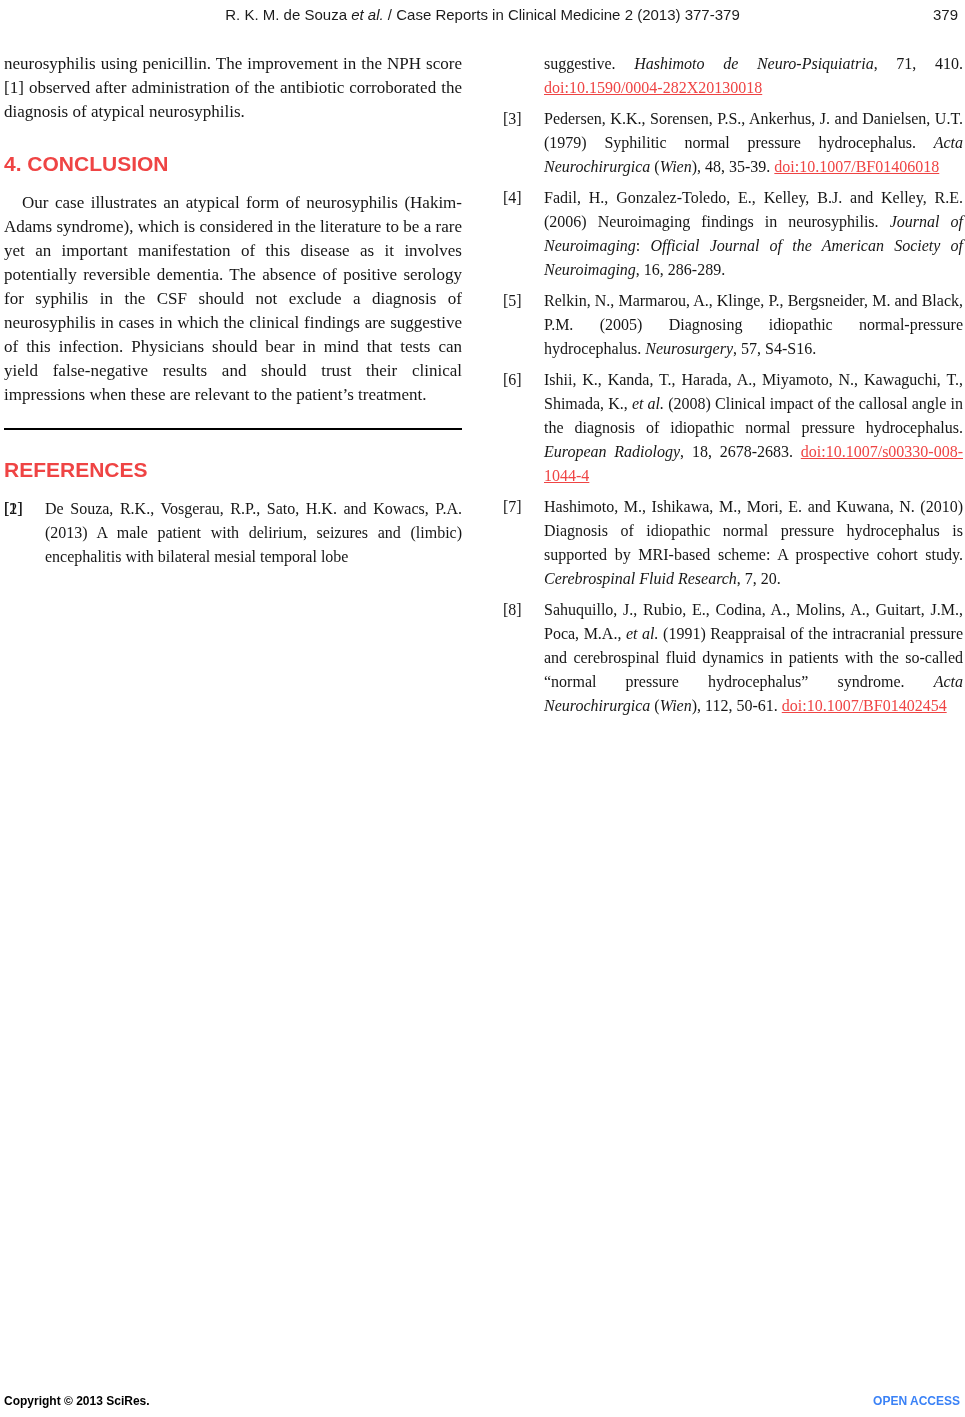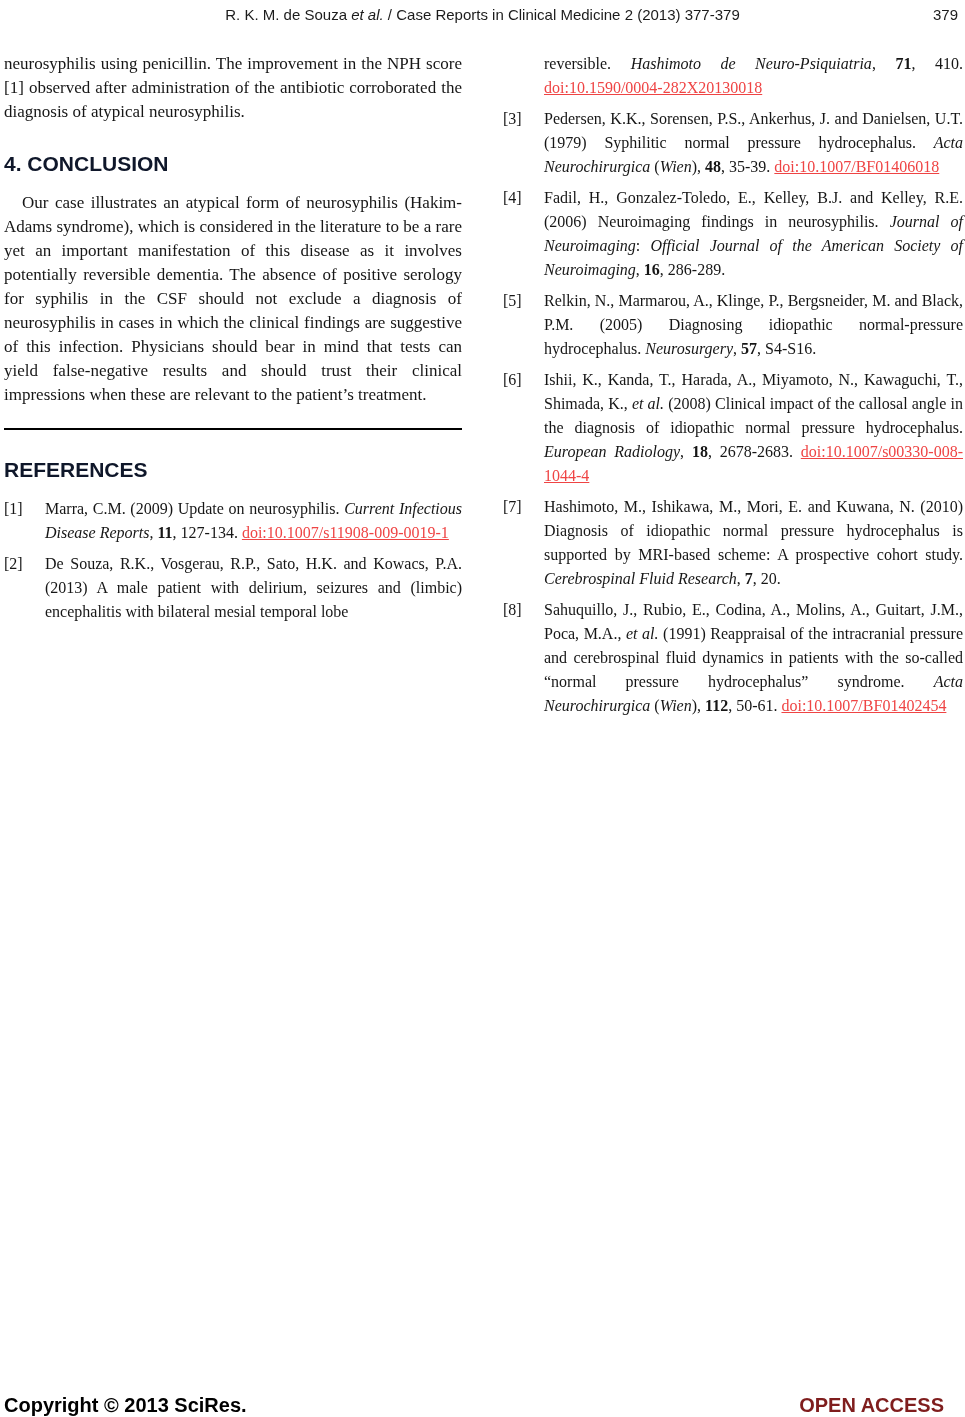--- a/index.html
+++ b/index.html
@@ -27,83 +27,82 @@
   }
   .col-left  { left:4px;   width:458px; }
   .col-right { left:503px; width:460px; }
 
   .para { margin:0; text-align:justify; }
   .para.indent { text-indent:18px; }
 
   .section-heading {
     font-family:"Liberation Sans", sans-serif;
     font-weight:bold; font-size:21px; line-height:28px;
-    color:#0f172a; margin:26px 0 13px 0;
+    color:#ef4444; margin:26px 0 13px 0;
   }
   .refs-rule {
     border:none; border-top:2.5px solid #000;
     margin:21px 0 0 0; width:100%;
   }
   .refs-heading { margin-top:26px; margin-bottom:13px; }
 
   
   .ref-list { font-size:16px; line-height:24px; }
   .ref-item {
     position:relative; padding-left:41px;
     text-align:justify; margin:0 0 7px 0;
   }
   .ref-num { position:absolute; left:0; top:0; }
   .seg-n { }
   .seg-i { font-style:italic; }
-  .seg-b { font-weight:bold; }
+  .seg-b { font-weight:normal; }
   .seg-l { color:#ef4444; text-decoration:underline; cursor:pointer; }
 
   
   .footer {
     position:absolute; left:4px; right:5px; top:1394px; height:20px;
     font-family:"Liberation Sans", sans-serif;
-    font-weight:bold; font-size:20px;
+    font-weight:bold; font-size:12px;
   }
   .copyright  { position:absolute; left:0; top:0; color:#000; }
-  .open-access{ position:absolute; right:16px; top:0; color:#7f1d1d; }
+  .open-access{ position:absolute; right:0; top:0; color:#3b82f6; }
 </style>
 </head>
 <body>
 
 <div class="page">
 
   <div class="header">
     <div class="running-head"><span class="seg-n">R. K. M. de Souza </span><span class="seg-i">et al.</span><span class="seg-n"> / Case Reports in Clinical Medicine 2 (2013) 377-379</span></div>
     <div class="page-number">379</div>
   </div>
 
   <div class="col col-left">
     <p class="para">neurosyphilis using penicillin. The improvement in the NPH score [1] observed after administration of the antibiotic corroborated the diagnosis of atypical neurosyphilis.</p>
     <h2 class="section-heading">4. CONCLUSION</h2>
     <p class="para indent">Our case illustrates an atypical form of neurosyphilis (Hakim-Adams syndrome), which is considered in the literature to be a rare yet an important manifestation of this disease as it involves potentially reversible dementia. The absence of positive serology for syphilis in the CSF should not exclude a diagnosis of neurosyphilis in cases in which the clinical findings are suggestive of this infection. Physicians should bear in mind that tests can yield false-negative results and should trust their clinical impressions when these are relevant to the patient’s treatment.</p>
     <hr class="refs-rule">
     <h2 class="section-heading refs-heading">REFERENCES</h2>
     <div class="ref-list">
   <div class="ref-item">
     <span class="ref-num">[1]</span>
-    <span class="ref-text"><span class="seg-n">Marra, C.M. (2009) Update on neurosyphilis. </span><span class="seg-i">Current Infectious Disease Reports</span><span class="seg-n">, </span><span class="seg-b">11</span><span class="seg-n">, 127-134. </span><span class="seg-l">doi:10.1007/s11908-009-0019-1</span></span>
   </div>
 
   <div class="ref-item">
     <span class="ref-num">[2]</span>
     <span class="ref-text"><span class="seg-n">De Souza, R.K., Vosgerau, R.P., Sato, H.K. and Kowacs, P.A. (2013) A male patient with delirium, seizures and (limbic) encephalitis with bilateral mesial temporal lobe</span></span>
   </div>
 </div>
   </div>
 
   <div class="col col-right">
     <div class="ref-list">
   <div class="ref-item">
     <span class="ref-num"></span>
-    <span class="ref-text"><span class="seg-n">reversible. </span><span class="seg-i">Hashimoto de Neuro-Psiquiatria</span><span class="seg-n">, </span><span class="seg-b">71</span><span class="seg-n">, 410. </span><span class="seg-l">doi:10.1590/0004-282X20130018</span></span>
+    <span class="ref-text"><span class="seg-n">suggestive. </span><span class="seg-i">Hashimoto de Neuro-Psiquiatria</span><span class="seg-n">, </span><span class="seg-b">71</span><span class="seg-n">, 410. </span><span class="seg-l">doi:10.1590/0004-282X20130018</span></span>
   </div>
 
   <div class="ref-item">
     <span class="ref-num">[3]</span>
     <span class="ref-text"><span class="seg-n">Pedersen, K.K., Sorensen, P.S., Ankerhus, J. and Danielsen, U.T. (1979) Syphilitic normal pressure hydrocephalus. </span><span class="seg-i">Acta Neurochirurgica</span><span class="seg-n"> (</span><span class="seg-i">Wien</span><span class="seg-n">), </span><span class="seg-b">48</span><span class="seg-n">, 35-39. </span><span class="seg-l">doi:10.1007/BF01406018</span></span>
   </div>
 
   <div class="ref-item">
     <span class="ref-num">[4]</span>
     <span class="ref-text"><span class="seg-n">Fadil, H., Gonzalez-Toledo, E., Kelley, B.J. and Kelley, R.E. (2006) Neuroimaging findings in neurosyphilis. </span><span class="seg-i">Journal of Neuroimaging</span><span class="seg-n">: </span><span class="seg-i">Official Journal of the American Society of Neuroimaging</span><span class="seg-n">, </span><span class="seg-b">16</span><span class="seg-n">, 286-289.</span></span>

